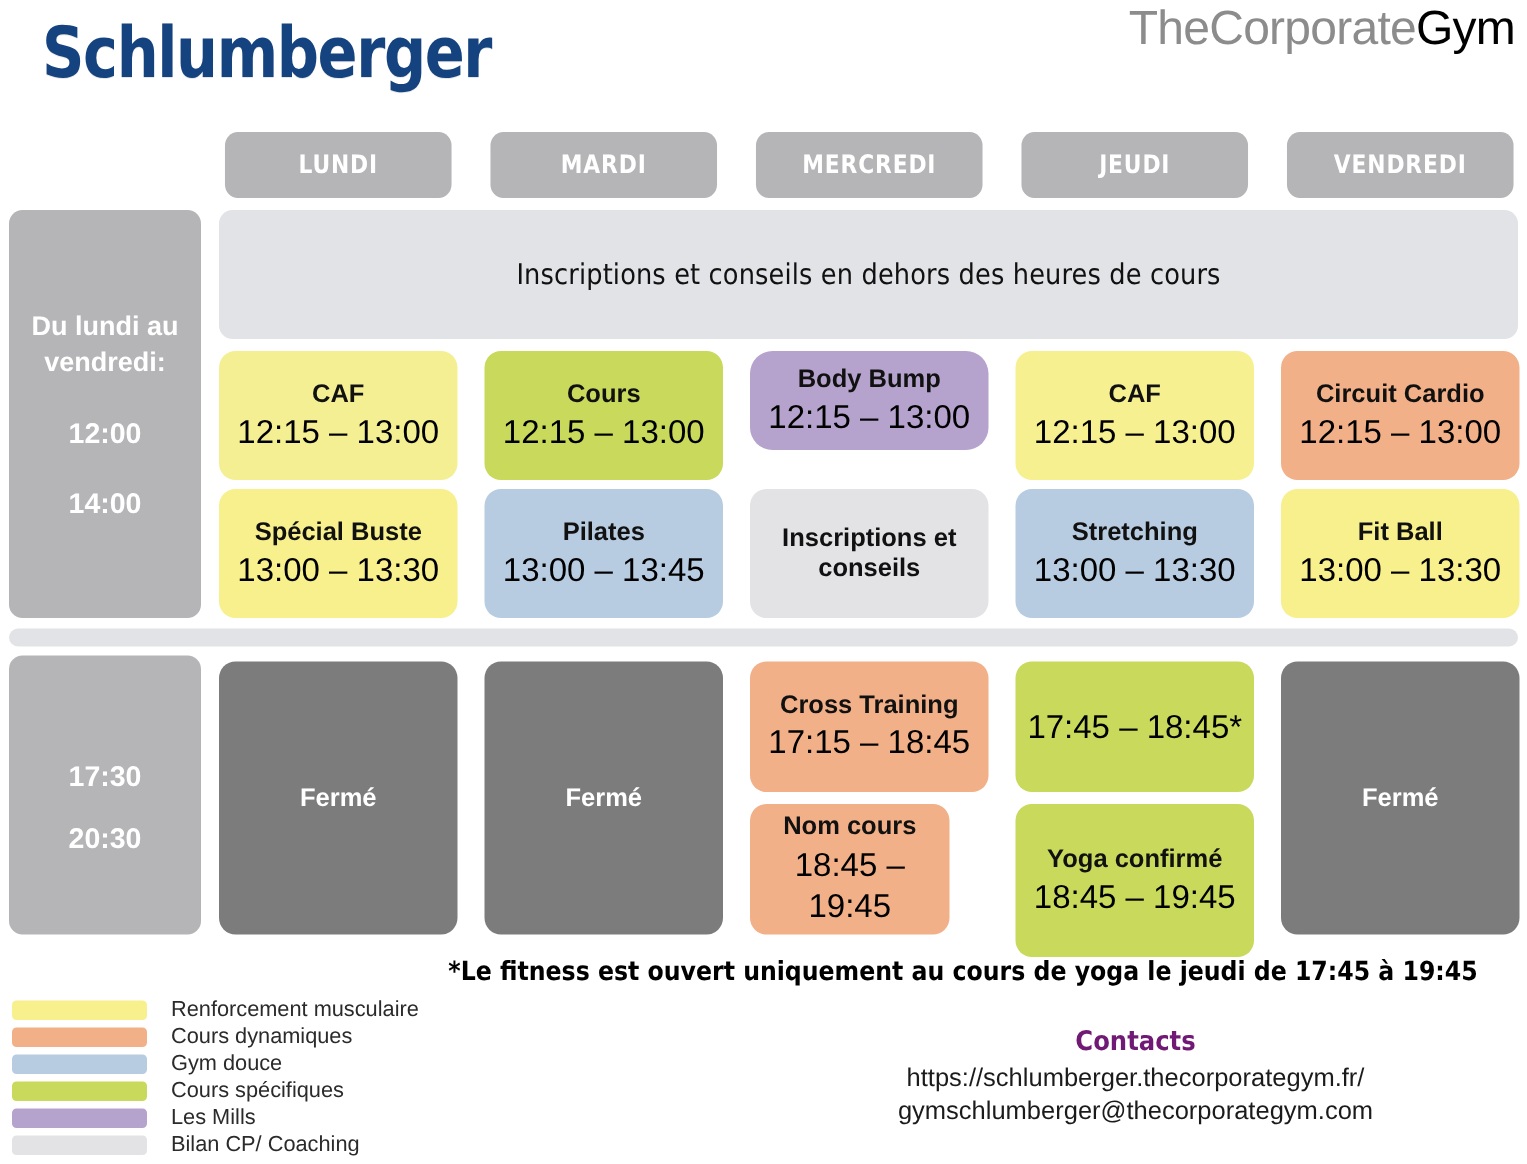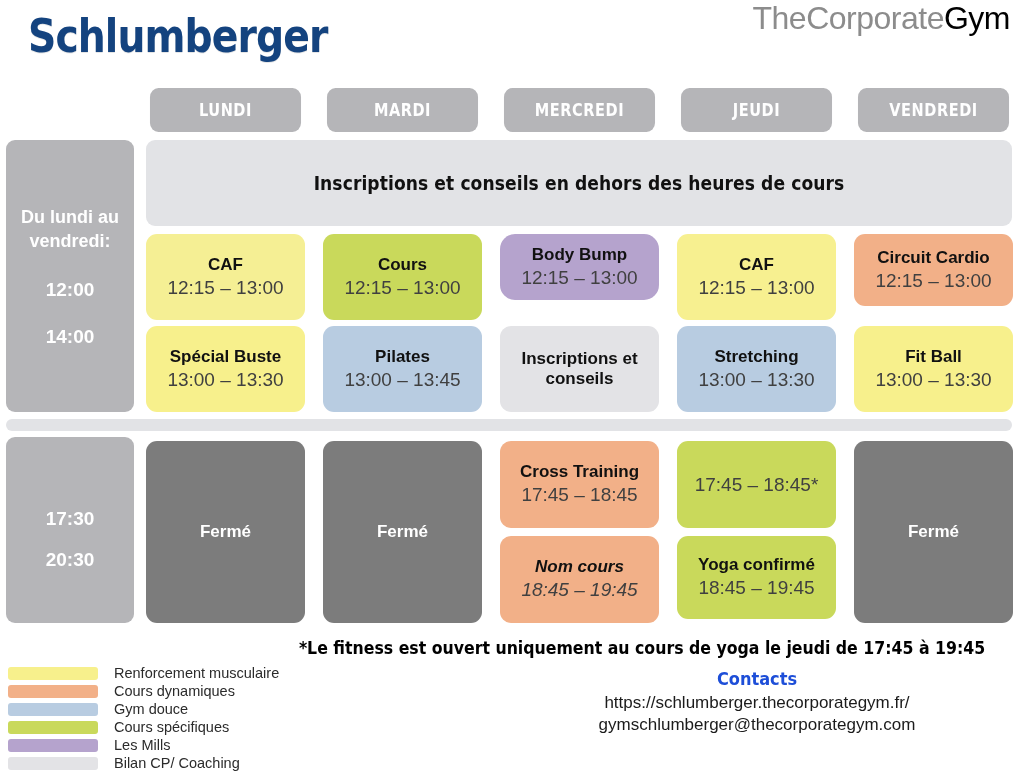--- a/index.html
+++ b/index.html
@@ -102,21 +102,21 @@
   .banner {
     position: absolute;
     left: 146px; top: 140px;
     width: 866px; height: 86px;
     background: #e2e3e6;
     border-radius: 9px;
     display: flex;
     align-items: center;
     justify-content: center;
     font-family: "Liberation Sans Narrow", "DejaVu Sans Condensed", "Liberation Sans", sans-serif;
-    font-weight: bold;
+    font-weight: normal;
     font-size: 19px;
     color: #111111;
     letter-spacing: 0.1px;
   }
 
   .card {
     position: absolute;
     border-radius: 11px;
     box-sizing: border-box;
     display: flex;
@@ -126,22 +126,22 @@
     text-align: center;
     padding: 2px 4px;
   }
   .card .c-name {
     font-weight: bold;
     font-size: 17px;
     color: #111111;
     line-height: 1.18;
   }
   .card .c-time {
-    font-size: 19px;
-    color: #404040;
+    font-size: 22px;
+    color: #000000;
     line-height: 1.25;
     margin-top: 1px;
   }
   .card.closed .c-name {
     color: #ffffff;
     font-size: 17px;
   }
 
   .divider {
     position: absolute;
@@ -189,22 +189,23 @@
   .contacts {
     position: absolute;
     left: 500px; top: 668px;
     width: 514px;
     text-align: center;
   }
   .contacts-title {
     font-family: "Liberation Sans Narrow", "DejaVu Sans Condensed", "Liberation Sans", sans-serif;
     font-weight: bold;
     font-size: 18px;
-    color: #1d4ed8;
+    color: #701a75;
     margin-bottom: 3px;
+    margin-top: 16px;
   }
   .contacts-line {
     font-size: 17px;
     color: #1b1b1b;
     line-height: 1.32;
   }
 </style>
 </head>
 <body>
 
@@ -243,21 +244,21 @@
       <div class="c-time">12:15 – 13:00</div>
     </div>
     <div class="card" style="left: 500px; width: 159px; top: 234px; height: 66px; background: rgb(181, 163, 205); border-radius: 15px;">
       <div class="c-name">Body Bump</div>
       <div class="c-time">12:15 – 13:00</div>
     </div>
     <div class="card" style="left: 677px; width: 159px; top: 234px; height: 86px; background: rgb(247, 240, 144);">
       <div class="c-name">CAF</div>
       <div class="c-time">12:15 – 13:00</div>
     </div>
-    <div class="card" style="left: 854px; width: 159px; top: 234px; height: 72px; background: rgb(242, 176, 136);">
+    <div class="card" style="left: 854px; width: 159px; top: 234px; height: 86px; background: rgb(242, 176, 136);">
       <div class="c-name">Circuit Cardio</div>
       <div class="c-time">12:15 – 13:00</div>
     </div>
     <div class="card" style="left: 146px; width: 159px; top: 326px; height: 86px; background: rgb(247, 240, 140);">
       <div class="c-name">Spécial Buste</div>
       <div class="c-time">13:00 – 13:30</div>
     </div>
     <div class="card" style="left: 323px; width: 159px; top: 326px; height: 86px; background: rgb(184, 204, 225);">
       <div class="c-name">Pilates</div>
       <div class="c-time">13:00 – 13:45</div>
@@ -286,30 +287,30 @@
 
 <div id="evening-cards">
     <div class="card closed" style="left: 146px; width: 159px; top: 441px; height: 182px; background: rgb(124, 124, 124);">
       <div class="c-name">Fermé</div>
     </div>
     <div class="card closed" style="left: 323px; width: 159px; top: 441px; height: 182px; background: rgb(124, 124, 124);">
       <div class="c-name">Fermé</div>
     </div>
     <div class="card" style="left: 500px; width: 159px; top: 441px; height: 87px; background: rgb(242, 176, 136);">
       <div class="c-name">Cross Training</div>
-      <div class="c-time">17:45 – 18:45</div>
-    </div>
-    <div class="card" style="left: 500px; width: 159px; top: 536px; height: 87px; background: rgb(242, 176, 136); font-style: italic;">
+      <div class="c-time">17:15 – 18:45</div>
+    </div>
+    <div class="card" style="left: 500px; width: 133px; top: 536px; height: 87px; background: rgb(242, 176, 136);">
       <div class="c-name">Nom cours</div>
       <div class="c-time">18:45 – 19:45</div>
     </div>
     <div class="card" style="left: 677px; width: 159px; top: 441px; height: 87px; background: rgb(201, 217, 91);">
       <div class="c-time">17:45 – 18:45*</div>
     </div>
-    <div class="card" style="left: 677px; width: 159px; top: 536px; height: 83px; background: rgb(201, 217, 91);">
+    <div class="card" style="left: 677px; width: 159px; top: 536px; height: 102px; background: rgb(201, 217, 91);">
       <div class="c-name">Yoga confirmé</div>
       <div class="c-time">18:45 – 19:45</div>
     </div>
     <div class="card closed" style="left: 854px; width: 159px; top: 441px; height: 182px; background: rgb(124, 124, 124);">
       <div class="c-name">Fermé</div>
     </div>
   </div>
 
 <div class="legend" id="legend">
     <div class="legend-row">

